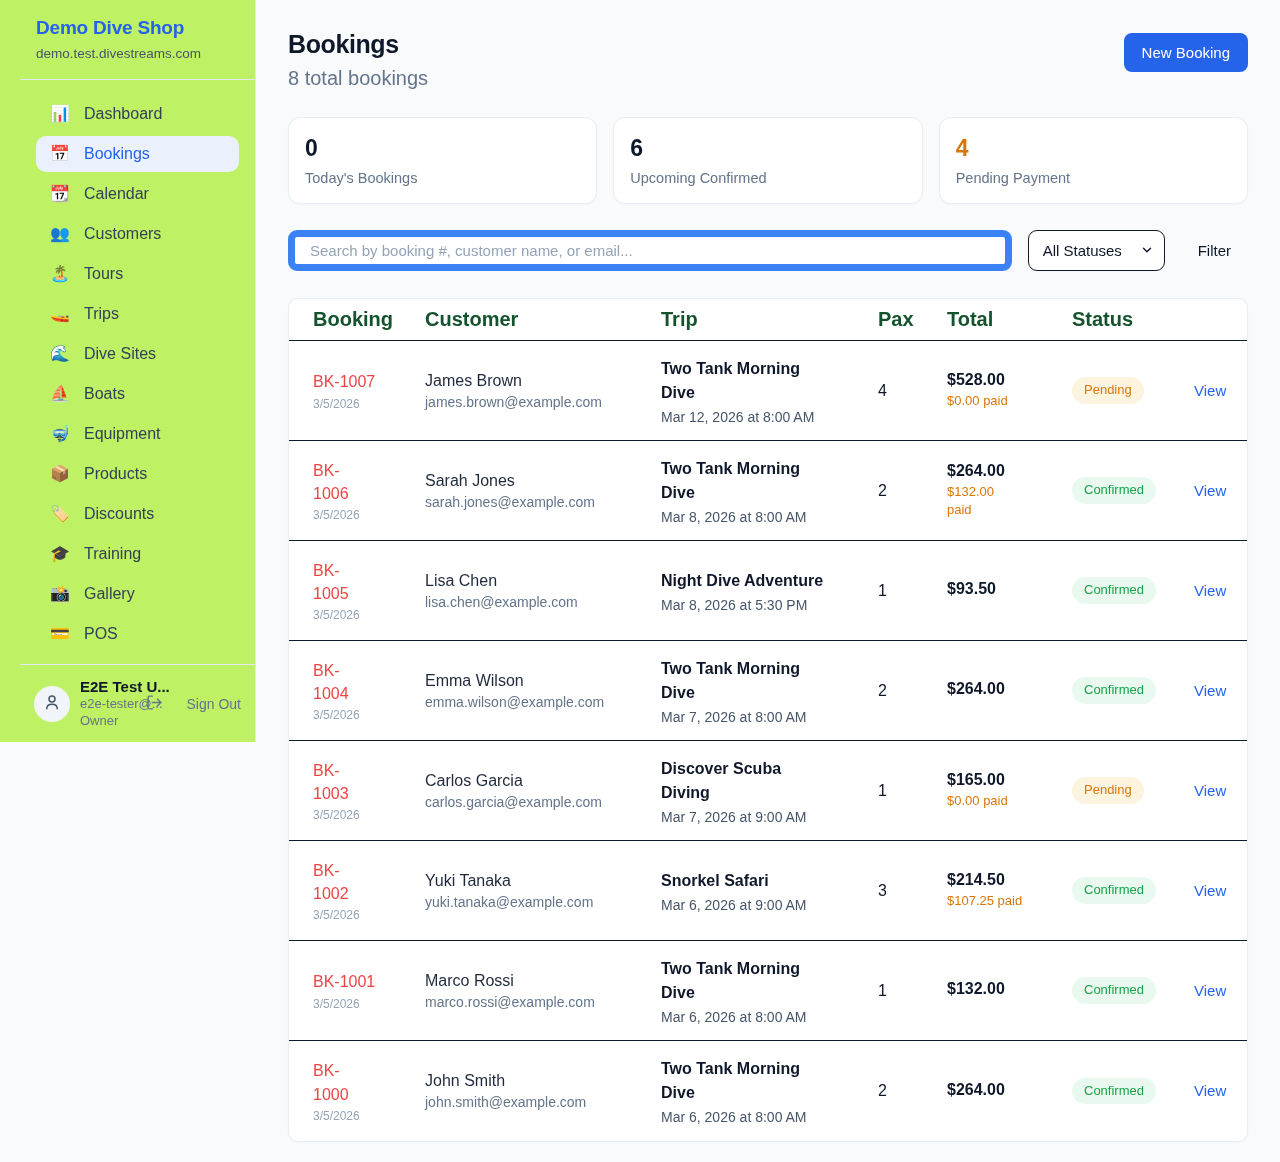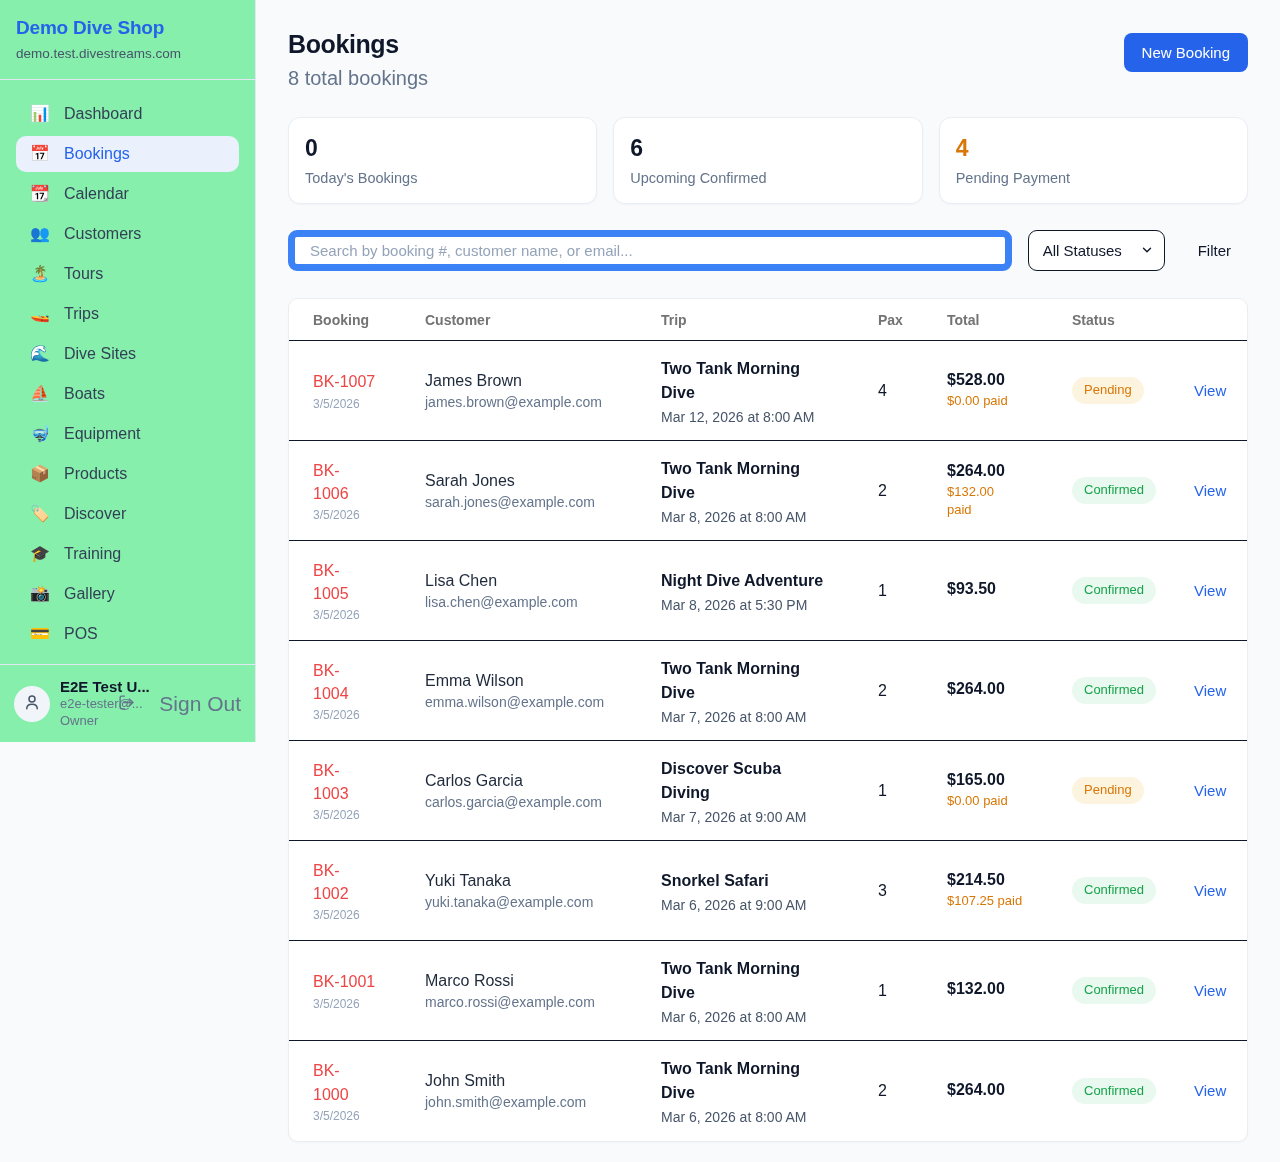--- a/index.html
+++ b/index.html
@@ -8,22 +8,23 @@
     font-family: "Liberation Sans", sans-serif;
     background: #f8fafc;
     color: #0f172a;
     overflow: hidden;
   }
   .layout { display: flex; align-items: flex-start; width: 1280px; }
 
   
   .sidebar {
     width: 256px; flex: 0 0 256px;
-    background: #86efac;
+    background: #bef264;
     border-right: 1px solid #e2e8f0;
+    padding-left: 20px;
   }
   .brand { padding: 17px 16px 18px 16px; border-bottom: 1px solid #e2e8f0; }
   .brand-name { color: #2563eb; font-size: 19px; font-weight: 700; letter-spacing: -0.2px; }
   .brand-domain { color: #475569; font-size: 13.5px; margin-top: 7px; }
   .nav { padding: 16px 16px 8px 16px; }
   .nav-item {
     display: flex; align-items: center; gap: 13px;
     padding: 9px 14px; margin-bottom: 4px;
     border-radius: 10px; font-size: 16px; color: #334155; cursor: pointer;
   }
@@ -33,21 +34,21 @@
     border-top: 1px solid #e2e8f0;
     padding: 13px 14px; display: flex; align-items: center; gap: 10px;
   }
   .avatar {
     width: 36px; height: 36px; flex: 0 0 36px; border-radius: 50%;
     background: #f1f5f9; display: flex; align-items: center; justify-content: center;
   }
   .user-meta { flex: 1 1 auto; min-width: 0; }
   .user-name { font-size: 15px; font-weight: 700; color: #0f172a; white-space: nowrap; }
   .user-email, .user-role { font-size: 13px; color: #64748b; line-height: 1.32; white-space: nowrap; }
-  .signout { display: flex; align-items: center; gap: 24px; color: #64748b; font-size: 21px;
+  .signout { display: flex; align-items: center; gap: 24px; color: #64748b; font-size: 14px;
              background: none; border: none; cursor: pointer; font-family: inherit; flex: 0 0 auto; justify-content: center; }
 
   
   .main { flex: 1 1 auto; padding: 30px 32px 0 32px; min-width: 0; }
   .page-header { display: flex; justify-content: space-between; align-items: flex-start; }
   .page-title { font-size: 25px; font-weight: 700; letter-spacing: -0.4px; color: #0f172a; }
   .page-subtitle { font-size: 20px; color: #64748b; margin-top: 8px; }
   .primary-btn {
     background: #2563eb; color: #ffffff; border: none; cursor: pointer;
     font-family: inherit; font-size: 15px; font-weight: 500;
@@ -88,21 +89,21 @@
     margin-top: 27px; background: #ffffff;
     border: 1px solid #e9eef4; border-radius: 10px; overflow: hidden;
     box-shadow: 0 1px 2px rgba(15,23,42,0.03);
   }
   .tgrid {
     display: grid;
     grid-template-columns: 112px 236px 217px 69px 125px 122px 1fr;
     padding: 0 24px; align-items: center;
   }
   .thead { height: 42px; border-bottom: 1px solid #0f172a; }
-  .th { font-size: 14px; font-weight: 600; color: #737373; }
+  .th { font-size: 20px; font-weight: 600; color: #14532d; }
   .trow { min-height: 100px; border-bottom: 1px solid #0f172a; padding-top: 12px; padding-bottom: 12px; }
   .trow:last-child { border-bottom: none; }
 
   .bk-id { color: #ef4444; font-size: 16px; font-weight: 500; line-height: 1.45; text-decoration: none; display: block; cursor: pointer; }
   .bk-date { color: #94a3b8; font-size: 12px; margin-top: 3px; }
   .cust-name { font-size: 16px; color: #1e293b; }
   .cust-email { font-size: 14px; color: #64748b; margin-top: 4px; }
   .trip-title { font-size: 16px; font-weight: 600; color: #0f172a; line-height: 1.5; }
   .trip-dt { font-size: 14px; color: #475569; margin-top: 4px; }
   .pax { font-size: 16px; color: #0f172a; }
@@ -160,21 +161,21 @@
       <div class="nav-item">
         <span class="nav-icon">🤿</span>
         <span>Equipment</span>
       </div>
       <div class="nav-item">
         <span class="nav-icon">📦</span>
         <span>Products</span>
       </div>
       <div class="nav-item">
         <span class="nav-icon">🏷️</span>
-        <span>Discover</span>
+        <span>Discounts</span>
       </div>
       <div class="nav-item">
         <span class="nav-icon">🎓</span>
         <span>Training</span>
       </div>
       <div class="nav-item">
         <span class="nav-icon">📸</span>
         <span>Gallery</span>
       </div>
       <div class="nav-item">

